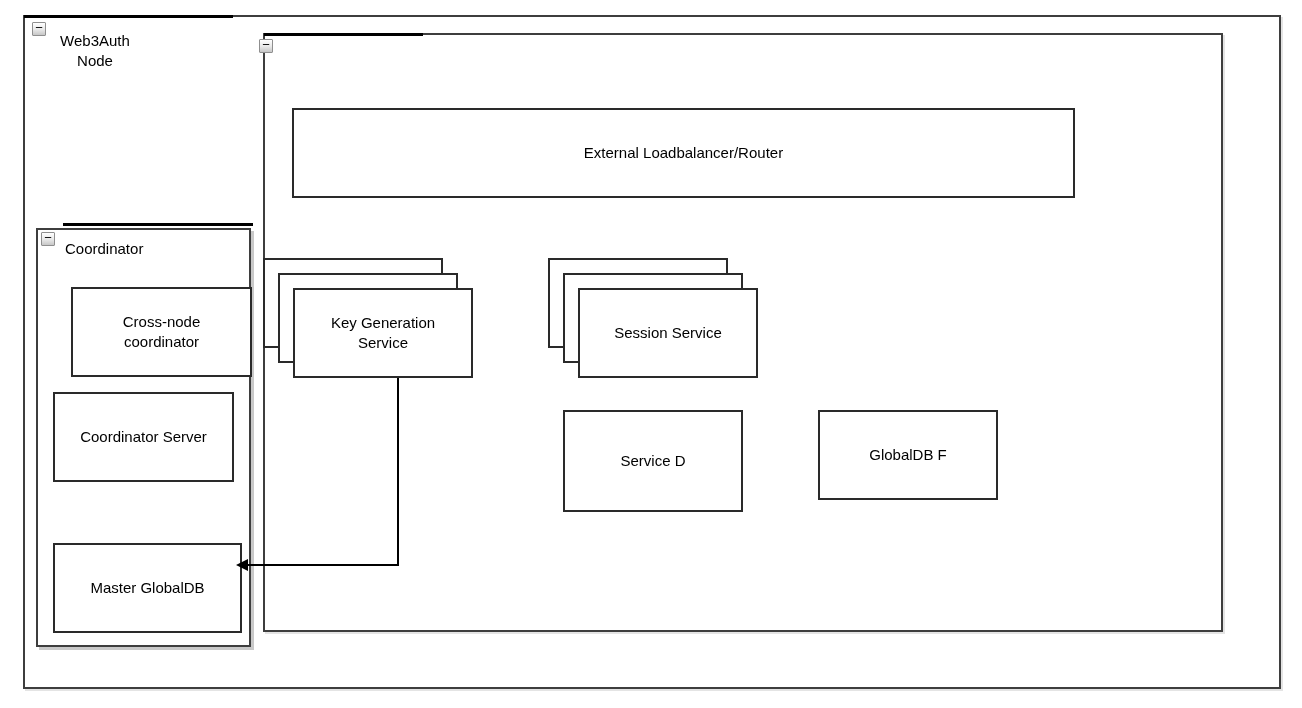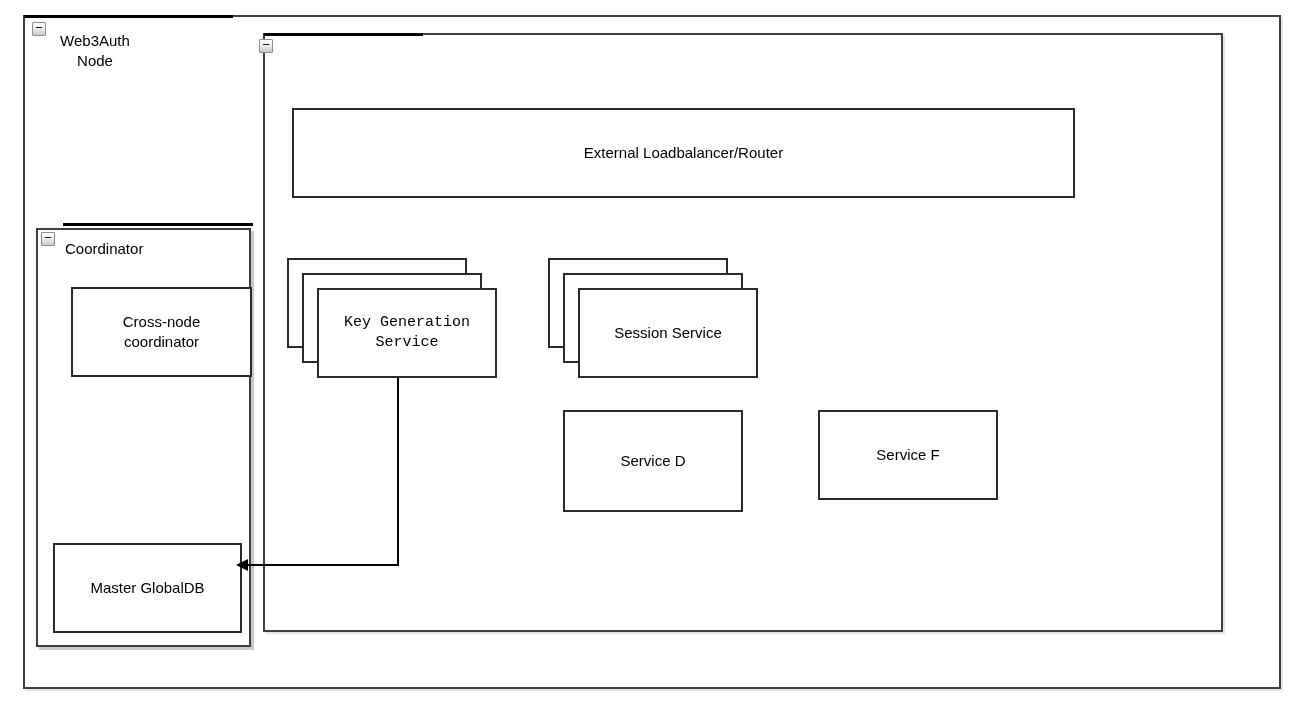--- a/index.html
+++ b/index.html
@@ -38,21 +38,21 @@
     font-size:15px; line-height:20px; white-space:pre-line; color:#000; }
   .box.elb       { left:292px; top:108px; width:783px; height:90px; }
   .box.svc-d     { left:563px; top:410px; width:180px; height:102px; }
   .box.svc-f     { left:818px; top:410px; width:180px; height:90px; }
   .box.crossnode { left:53px;  top:287px; width:181px; height:90px;margin-left:18px; }
   .box.coordsrv  { left:53px;  top:392px; width:181px; height:90px; }
   .box.masterdb  { left:53px;  top:543px; width:189px; height:90px; }
 
   
   .stack { position:absolute; width:210px; height:120px; }
-  .stack.kgs     { left:287px; top:258px;font-family:Liberation Mono, monospace; }
+  .stack.kgs     { left:263px; top:258px; }
   .stack.session { left:548px; top:258px;border-radius:25px; }
   .stack.tss     { left:788px; top:258px; }
   .stack .layer { position:absolute; width:180px; height:90px; background:#ffffff; border:2px solid #2a2a2a; box-sizing:border-box; }
   .stack .layer.l0 { left:0;    top:0; }
   .stack .layer.l1 { left:15px; top:15px; }
   .stack .layer.l2 { left:30px; top:30px; display:flex; align-items:center; justify-content:center;
     text-align:center; font-size:15px; line-height:20px; white-space:pre-line; }
 
   
   .edge-seg { position:absolute; background:#000; }
@@ -84,23 +84,24 @@
     <span>−</span>
   </div>
 
   <div class="clabel l-outer">Web3Auth
 Node</div>
   <div class="clabel l-coord">Coordinator</div>
 
   <div class="box elb">External Loadbalancer/Router</div>
   <div class="box crossnode">Cross-node
 coordinator</div>
+  <div class="box coordsrv">Coordinator Server</div>
   <div class="box masterdb">Master GlobalDB</div>
   <div class="box svc-d">Service D</div>
-  <div class="box svc-f">Service F</div>
+  <div class="box svc-f">GlobalDB F</div>
 
   <div class="stack kgs">
     <div class="layer l0"></div>
     <div class="layer l1"></div>
     <div class="layer l2">Key Generation
 Service</div>
   </div>
   <div class="stack session">
     <div class="layer l0"></div>
     <div class="layer l1"></div>

